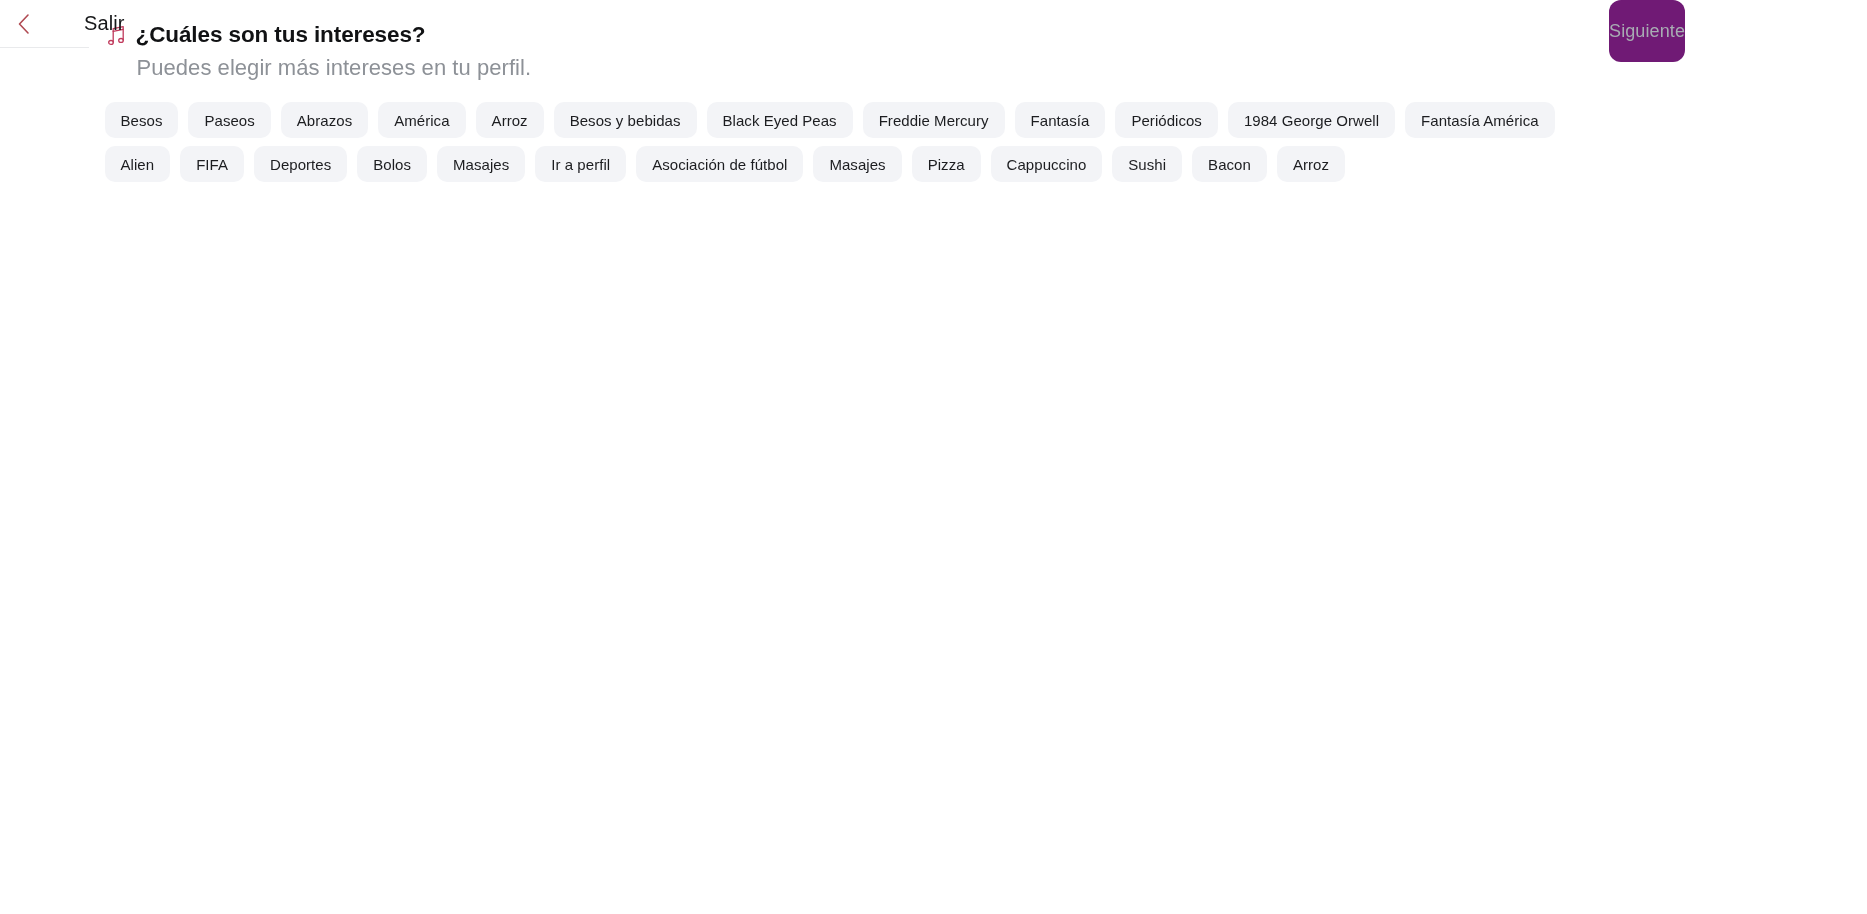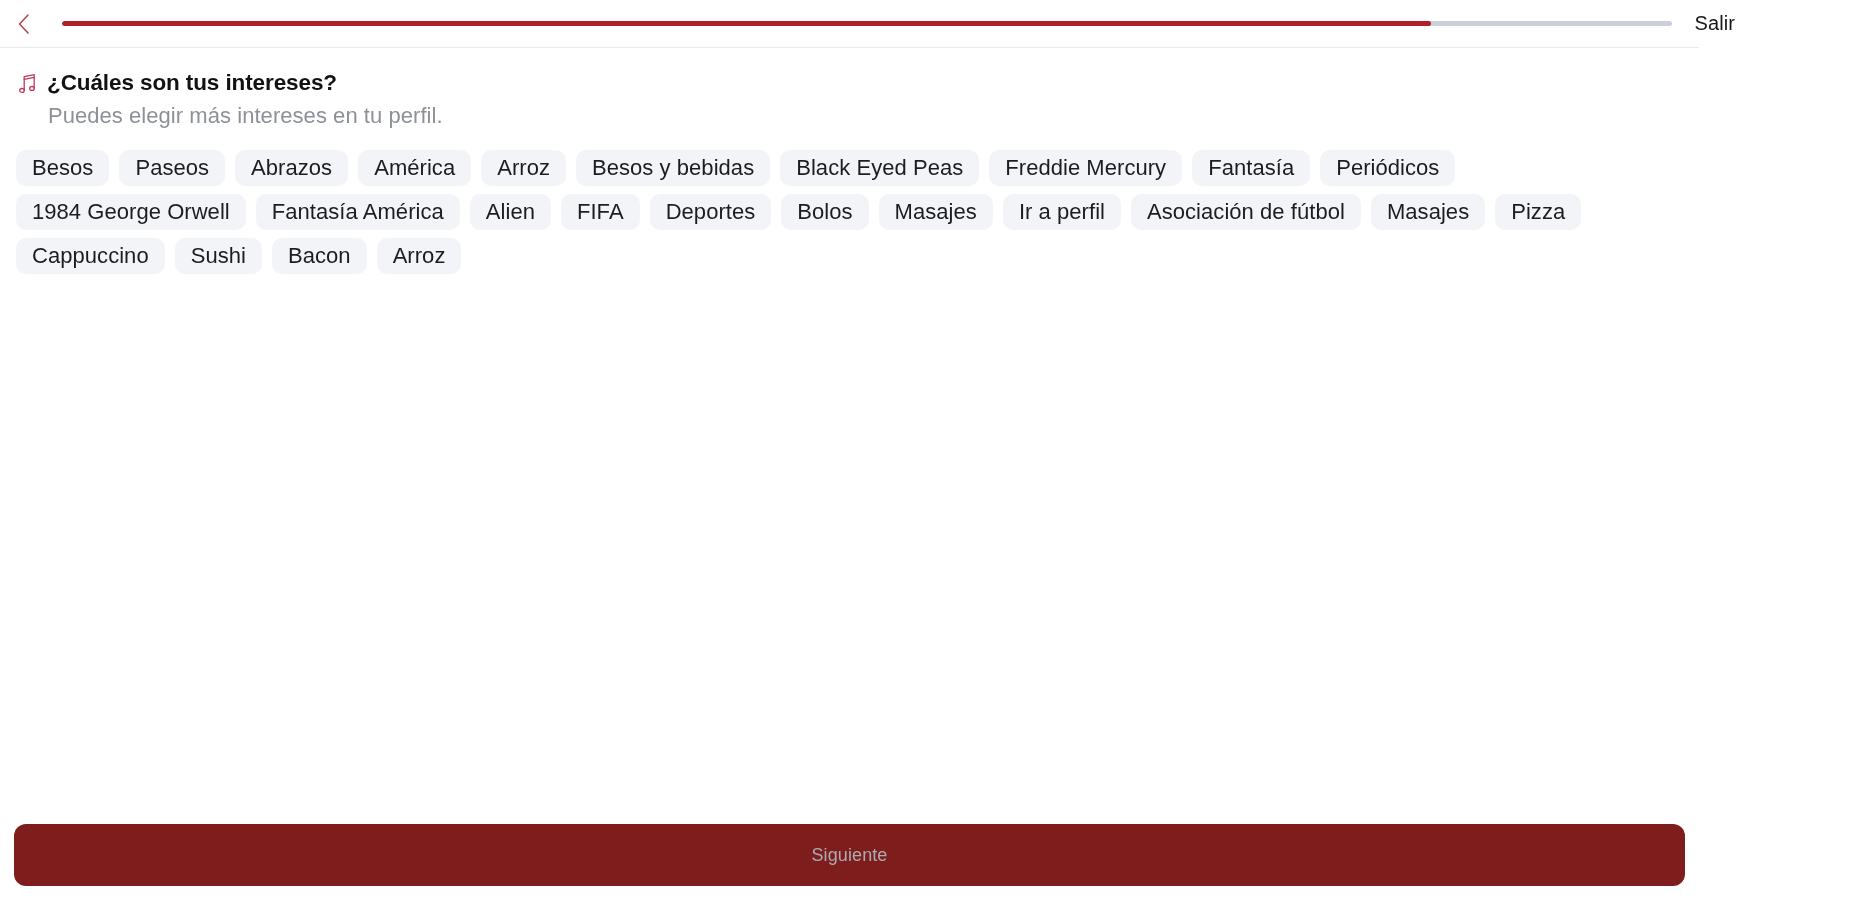--- a/index.html
+++ b/index.html
@@ -11,21 +11,20 @@
     font-family: "Liberation Sans", sans-serif;
     -webkit-font-smoothing: antialiased;
   }
 
   .screen {
     position: relative;
     width: 1699px;
     height: 914px;
     background: #ffffff;
     display: flex;
-    flex-direction: column;
   }
 
   
   .topbar {
     position: relative;
     height: 48px;
     flex: 0 0 48px;
     display: flex;
     align-items: center;
     background: #ffffff;
@@ -121,41 +120,41 @@
   }
   .chip {
     background: #f3f4f7;
     border: none;
     border-radius: 10px;
     height: 36px;
     padding: 0 16px;
     display: inline-flex;
     align-items: center;
     justify-content: center;
-    font-size: 22px;
+    font-size: 15px;
     color: #1c1d20;
     font-family: "Liberation Sans", sans-serif;
     letter-spacing: .05px;
     cursor: pointer;
     white-space: nowrap;
     line-height: 1;
   }
 
   
   .footer {
     flex: 0 0 auto;
     padding: 0 14px 28px 14px;
   }
   .next-btn {
     display: block;
     width: 100%;
     height: 62px;
     border: none;
     border-radius: 12px;
-    background: #7f1d1d;
+    background: #701a75;
     color: #a8acb3;
     font-size: 18px;
     font-family: "Liberation Sans", sans-serif;
     letter-spacing: .1px;
     cursor: default;
   }
 </style>
 </head>
 <body>
 

